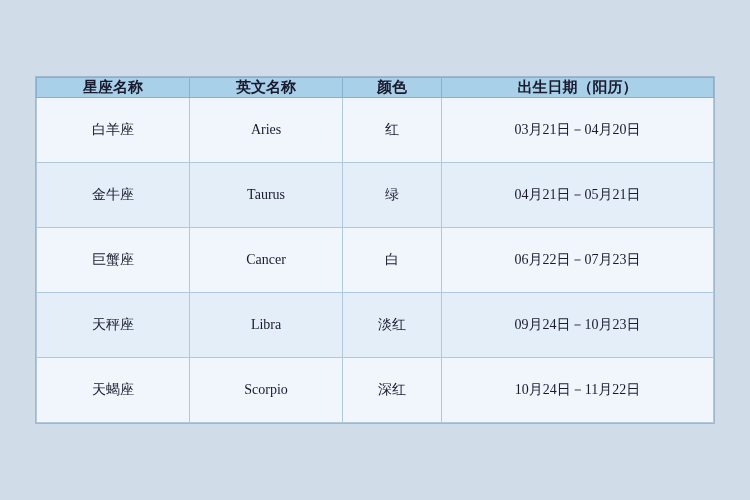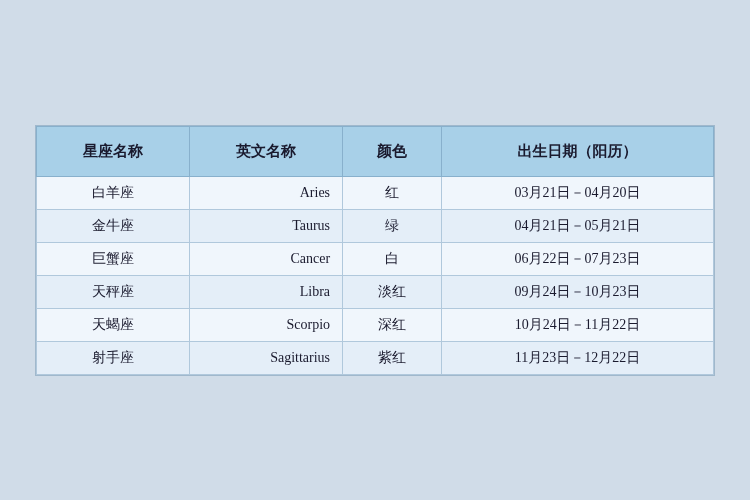--- a/index.html
+++ b/index.html
@@ -29,50 +29,49 @@
       width: 100%;
       border-collapse: collapse;
     }
 
     thead tr {
       background-color: #a8d0e8;
     }
 
     thead th {
       border: 1px solid #88b0cc;
-      padding: 15px 12px;
+      padding: 0 12px;
       text-align: center;
       font-weight: bold;
       color: #1a1a2e;
       font-size: 15px;
     }
 
     tbody tr {
       background-color: #f0f6fc;
     }
 
     tbody tr:nth-child(even) {
       background-color: #e4eef8;
     }
 
     tbody td {
       border: 1px solid #b0c8dc;
-      padding: 7px 12px;
+      padding: 23px 12px;
       text-align: center;
       color: #1a1a2e;
       font-size: 14px;
     }
 
     tbody td:first-child {
       font-weight: normal;
     }
 
     tbody td:nth-child(2) {
       font-style: normal;
-      text-align: right;
     }
   </style>
 </head>
 <body>
 
 <div class="table-container">
   <table>
     <thead>
       <tr>
         <th>星座名称</th>
@@ -105,21 +104,15 @@
           <td>Libra</td>
           <td>淡红</td>
           <td>09月24日－10月23日</td>
         </tr>
         <tr>
           <td>天蝎座</td>
           <td>Scorpio</td>
           <td>深红</td>
           <td>10月24日－11月22日</td>
         </tr>
-        <tr>
-          <td>射手座</td>
-          <td>Sagittarius</td>
-          <td>紫红</td>
-          <td>11月23日－12月22日</td>
-        </tr>
       </tbody>
   </table>
 </div>
 
 </body></html>

